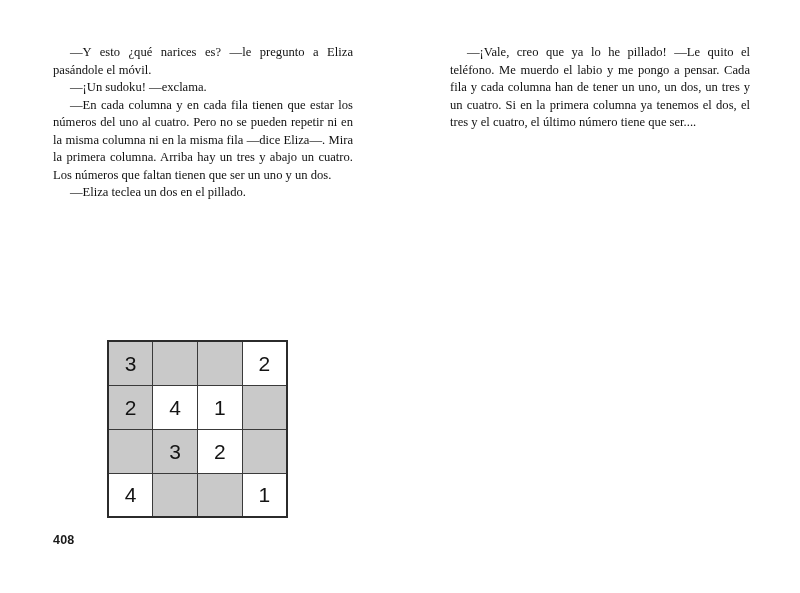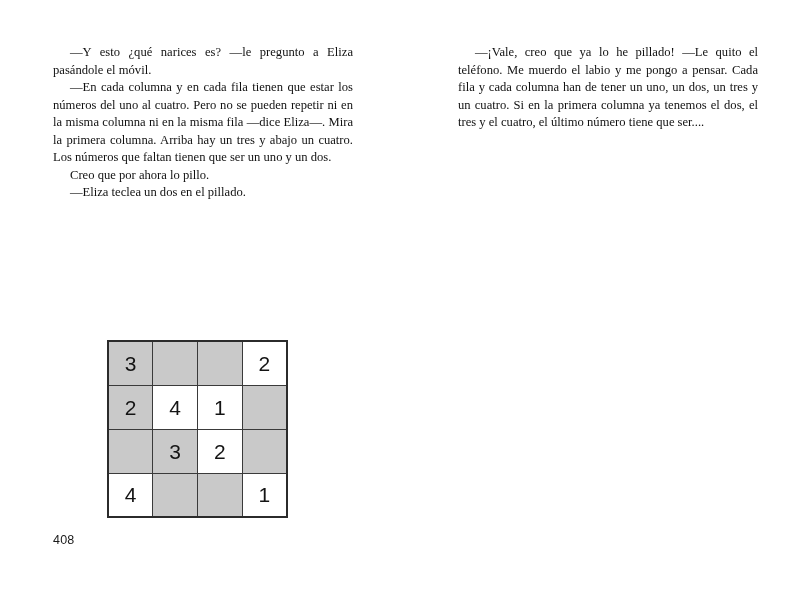--- a/index.html
+++ b/index.html
@@ -26,32 +26,32 @@
     width: 300px;
     font-family: "Liberation Serif", serif;
     font-size: 12.6px;
     line-height: 17.55px;
     color: #111111;
     text-align: justify;
     text-justify: inter-word;
     hyphens: manual;
   }
   #page-left  .text-col { left: 53px; }
-  #page-right .text-col { left: 58px; }
+  #page-right .text-col { left: 50px; }
 
   .para { margin: 0; }
   .para.indent { text-indent: 17px; }
 
   
   .folio {
     position: absolute;
     top: 533px;
     font-family: "Liberation Sans", sans-serif;
     font-size: 12.5px;
-    font-weight: 400;
+    font-weight: 700;
     color: #1a1a1a;
     letter-spacing: .2px;
   }
   #folio-left  { left: 53px; }
 
   
   #sudoku-wrap {
     position: absolute;
     left: 107px; top: 340px;
     width: 181px; height: 176px;
@@ -80,22 +80,22 @@
 </style>
 </head>
 <body>
 
 <div id="spread">
 
   <div class="page" id="page-left">
 
     <div class="text-col">
       <p class="para indent">—Y esto ¿qué narices es? —le pregunto a Eliza pasándole el móvil.</p>
+      <p class="para indent">—¡Un sudoku! —exclama.</p>
       <p class="para indent">—En cada columna y en cada fila tienen que estar los números del uno al cuatro. Pero no se pueden repetir ni en la misma columna ni en la misma fila —dice Eliza—. Mira la primera columna. Arriba hay un tres y abajo un cuatro. Los números que faltan tienen que ser un uno y un dos.</p>
-      <p class="para indent">Creo que por ahora lo pillo.</p>
       <p class="para indent">—Eliza teclea un dos en el pillado.</p>
     </div>
 
     <div id="sudoku-wrap">
       <table id="sudoku">
         <tbody>
           <tr>
             <td class="shaded">3</td>
             <td class="shaded"></td>
             <td class="shaded"></td>

